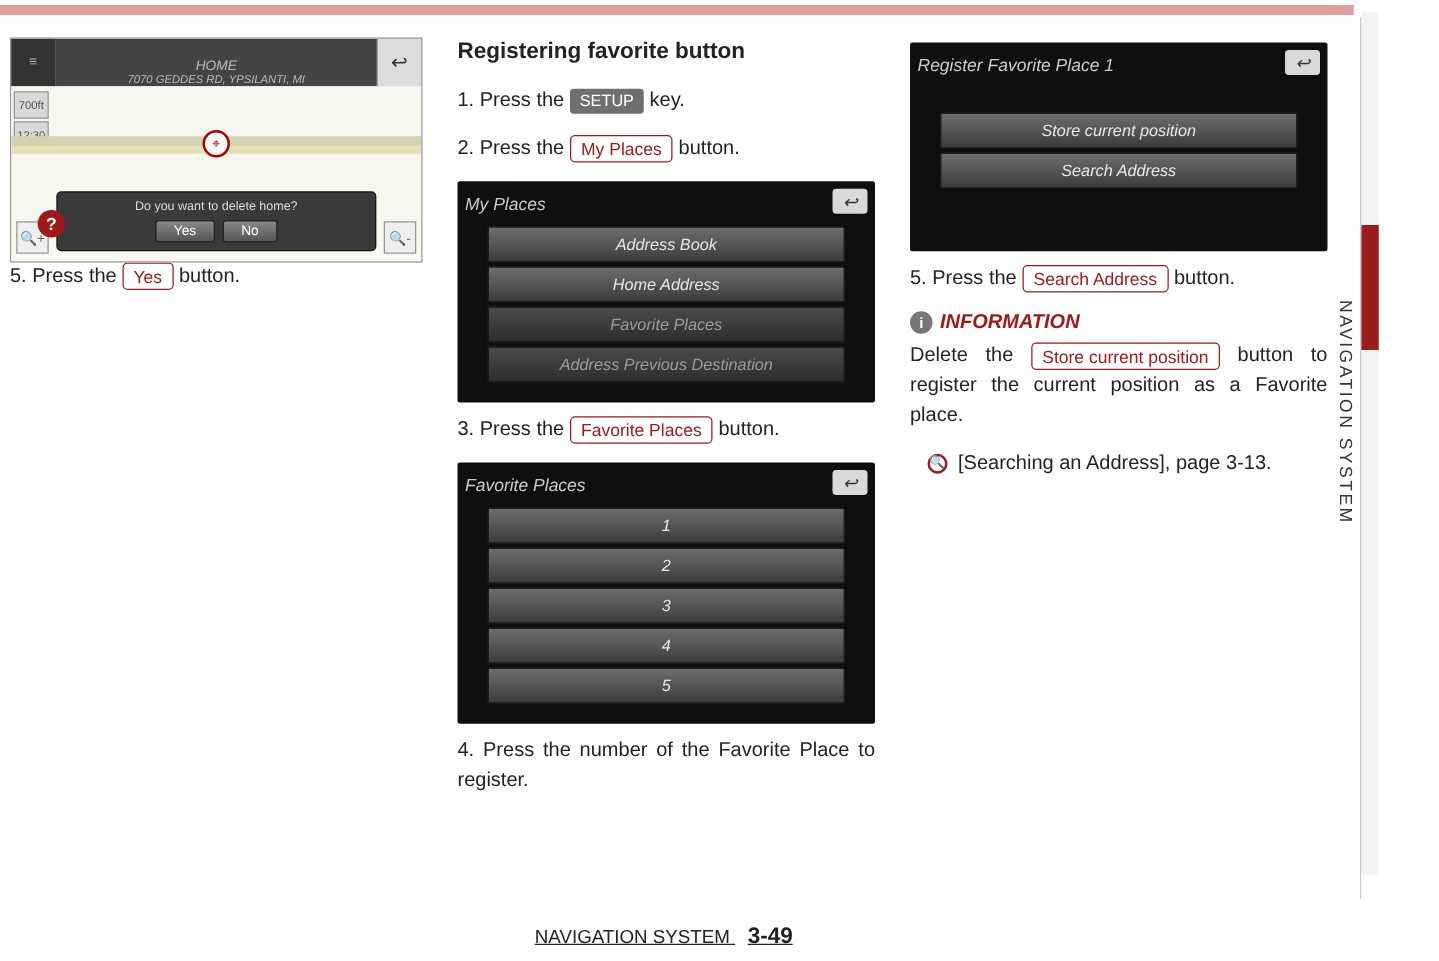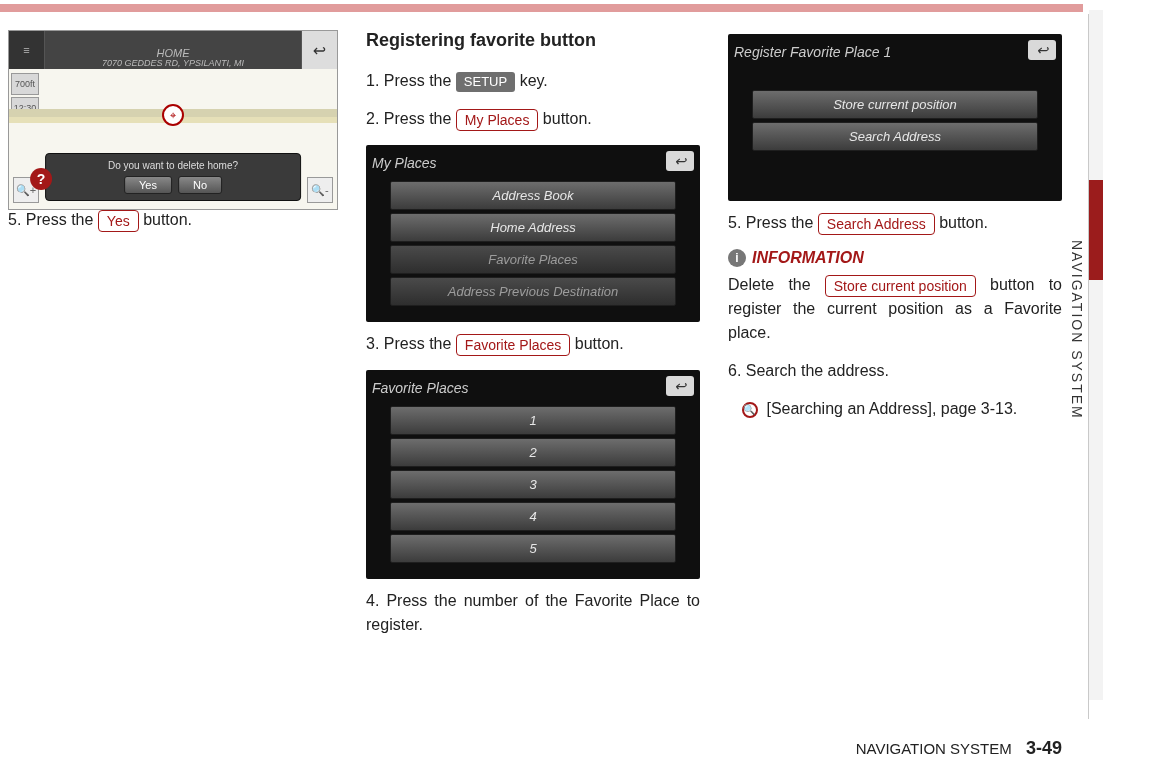--- a/index.html
+++ b/index.html
@@ -186,22 +186,22 @@
     width:18px;height:18px;border-radius:50%;background:#777;color:#fff;
     display:inline-flex;align-items:center;justify-content:center;font-style:normal;font-size:12px;font-weight:bold;
   }
   .ref-icon{
     display:inline-flex;width:16px;height:16px;border:2px solid #a31818;border-radius:50%;
     align-items:center;justify-content:center;color:#a31818;font-size:10px;vertical-align:middle;
     margin-right:4px;
   }
   
   .footer{
-    position:absolute;bottom:10px;left:0;width:1070px;text-align:right;
-    font-size:15px;padding-right:8px;
+    position:absolute;bottom:10px;left:0;width:1070px;text-align:center;
+    font-size:15px;padding-right:8px;text-decoration:underline;
   }
   .footer .pg{font-weight:bold;font-size:18px;margin-left:10px;}
   
   .vline{
     position:absolute;right:62px;top:14px;bottom:50px;width:1px;background:#c9c9c9;
   }
 </style>
 </head>
 <body>
 
@@ -323,21 +323,20 @@
     <div class="info-head">
       <span class="info-i">i</span>
       <span>INFORMATION</span>
     </div>
     <p class="para" style="text-align:justify">
       <span>Delete the </span>
       <span class="pill">Store current position</span>
       <span> button to register the current position as a Favorite place.</span>
     </p>
 
-    <p class="para">6. Search the address.</p>
     <p class="para" style="padding-left:14px">
       <span class="ref-icon">🔍</span>
       <span>[Searching an Address], page 3-13.</span>
     </p>
   </div>
 
 </div>
 
 <div class="footer">
   <span>NAVIGATION SYSTEM</span>

